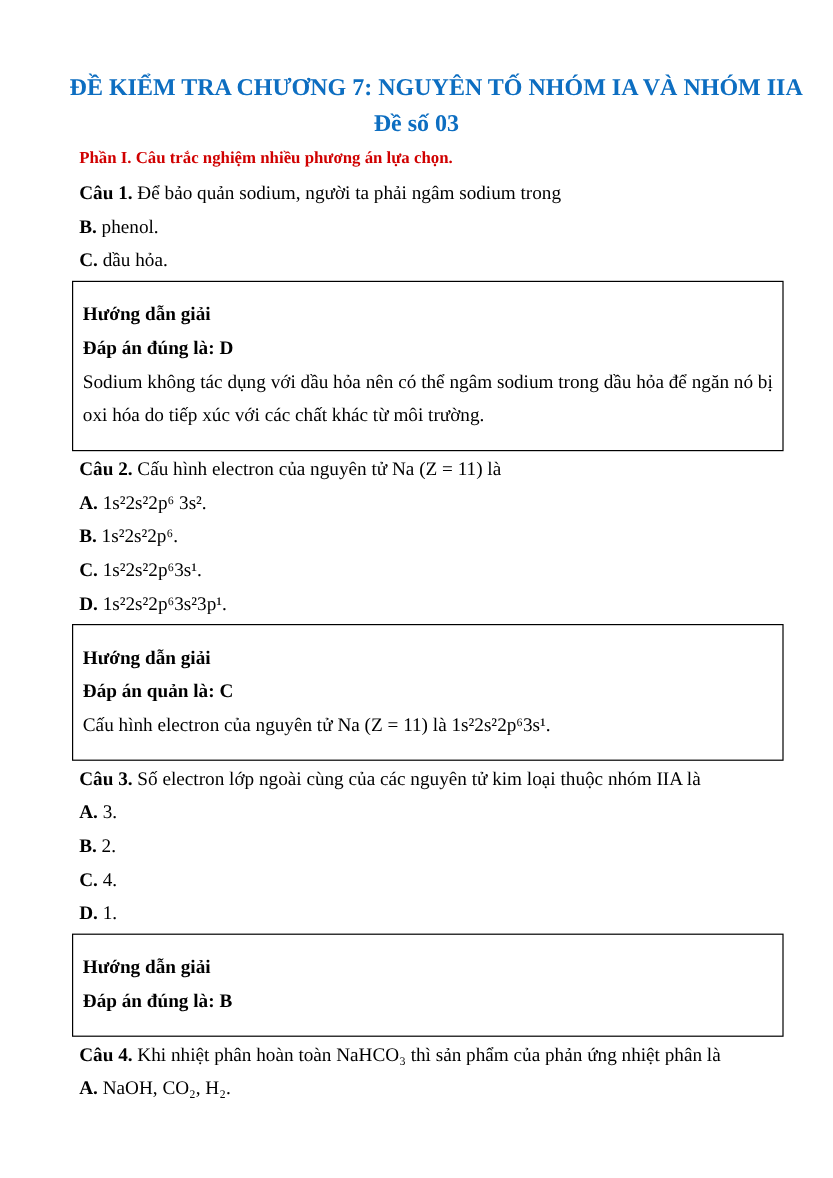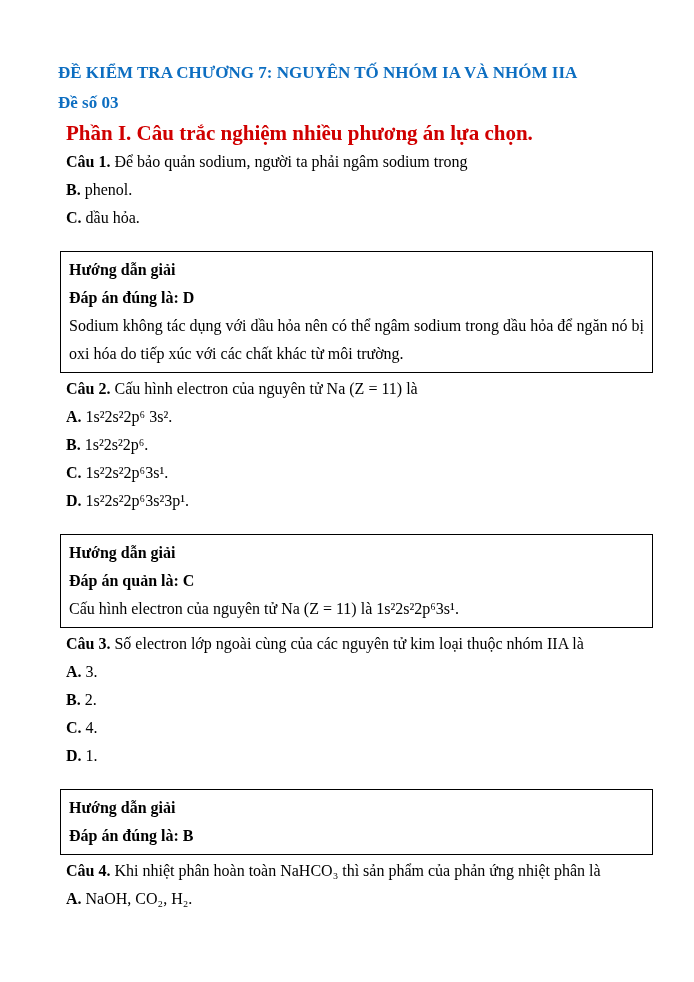--- a/index.html
+++ b/index.html
@@ -14,45 +14,45 @@
     width: 694px;
     height: 982px;
     background: var(--paper);
     color: var(--ink);
     font-family: "Liberation Serif", "DejaVu Serif", serif;
     font-size: 16px;
     padding: 58px 58px 0 66px;
     overflow: hidden;
   }
   .title-line1, .title-line2 {
-    text-align: left;
+    text-align: center;
     font-weight: bold;
     color: var(--title-blue);
-    font-size: 17px;
+    font-size: 20px;
     line-height: 30px;
     margin: 0 0 0 -8px;
     white-space: nowrap;
   }
   .section-heading {
     color: var(--section-red);
     font-weight: bold;
-    font-size: 21px;
+    font-size: 14px;
     line-height: 30px;
     margin: 0;
   }
   .line {
     line-height: 28px;
     margin: 0;
   }
   .qlabel, .olabel { font-weight: bold; }
   .solution-box {
     border: 1.5px solid var(--ink);
     width: 593px;
-    margin: 19px 0 2px -6px;
-    padding: 4px 8px;
+    margin: 2px 0 2px -6px;
+    padding: 14px 8px;
   }
   .solution-box .line { line-height: 28px; }
   .bold { font-weight: bold; }
   .exp { text-align: justify; }
 </style>
 </head>
 <body>
 
 <div>
 

